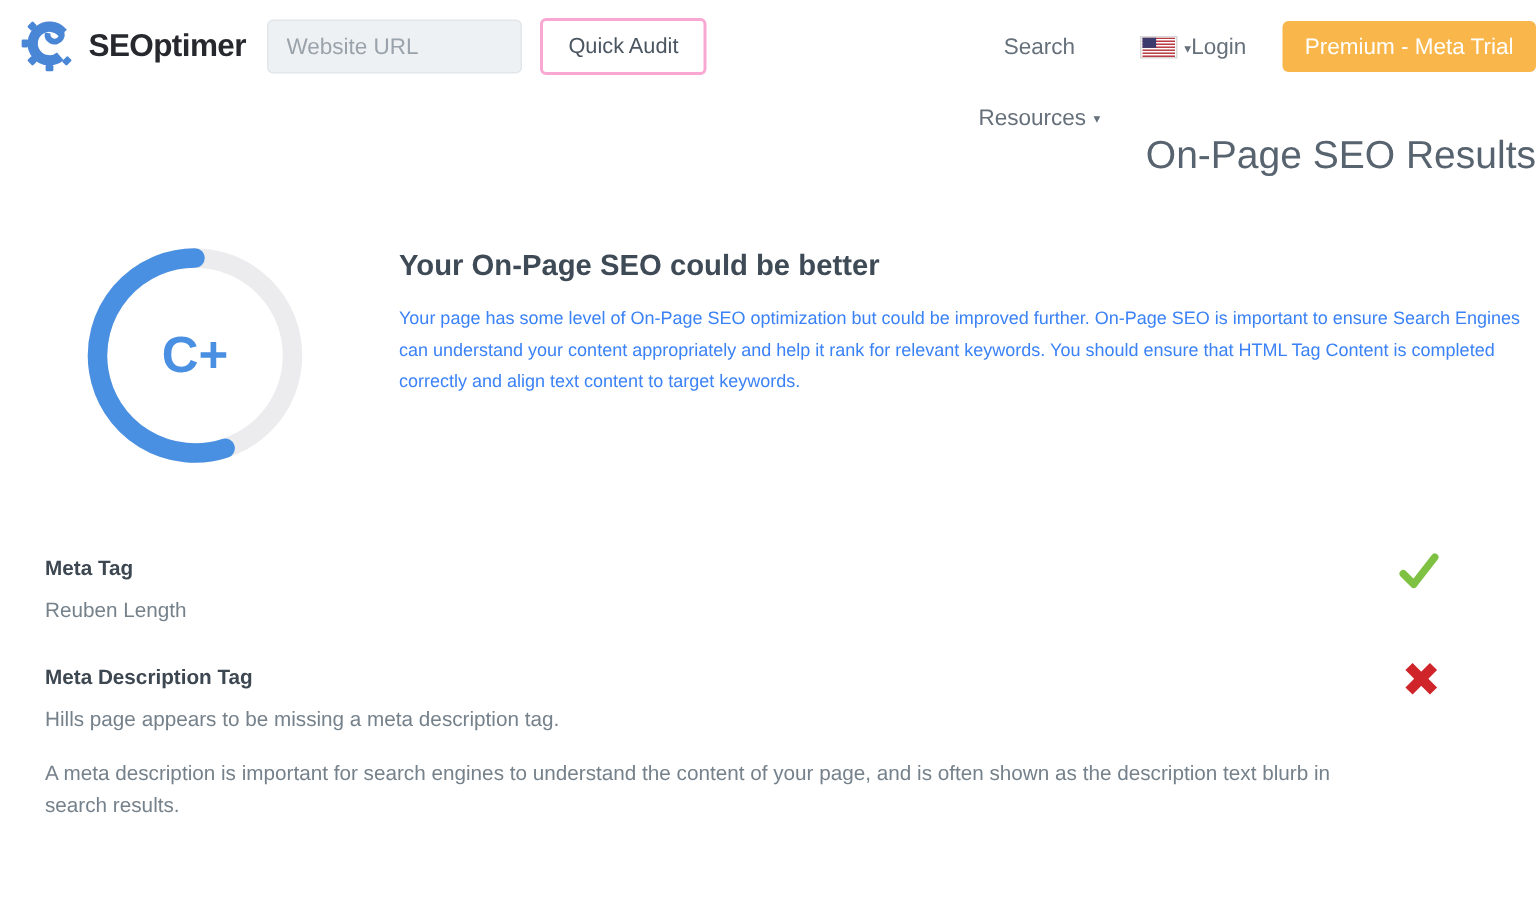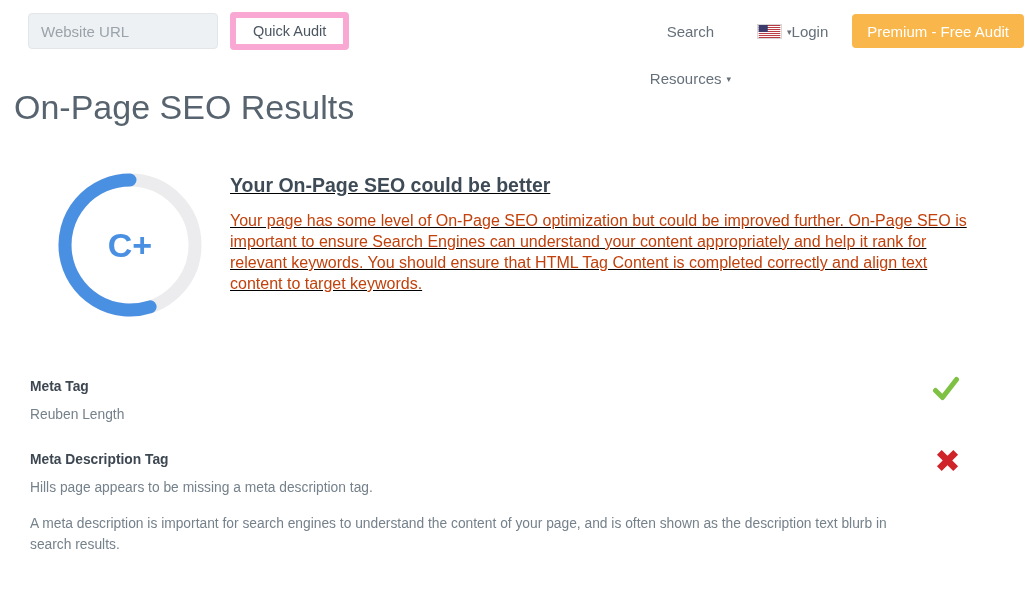--- a/index.html
+++ b/index.html
@@ -12,75 +12,95 @@
 
   
   .navbar {
     display: flex; align-items: center;
     height: 62px; padding-left: 14px;
     background: #ffffff;
   }
   .brand { display: flex; align-items: center; gap: 7px; cursor: pointer; }
   .brand-text { font-size: 21px; font-weight: 700; color: #26282e; letter-spacing: -0.4px; }
   .url-input {
-    margin-left: 14px; width: 190px; height: 36px;
+    margin-left: 14px; width: 170px; height: 36px;
     background: #eef1f3; border: 1px solid #e2e6e9; border-radius: 4px;
     padding: 0 12px; font-size: 15px; color: #6d7780;
     font-family: "Liberation Sans", sans-serif; outline: none;
   }
   .url-input::placeholder { color: #9aa3ab; }
   .quick-audit-btn {
     margin-left: 12px; height: 38px; padding: 0 17px;
-    background: #ffffff; border: 6px solid #f9a8d4; border-radius: 4px;
+    background: #ffffff; border: 2px solid #f9a8d4; border-radius: 4px;
     font-size: 14.5px; color: #4b5661; cursor: pointer;
     font-family: "Liberation Sans", sans-serif;
   }
   .nav-right { display: flex; align-items: center; margin-left: auto; }
   .nav-menu { display: flex; align-items: center; gap: 30px; flex-direction: column; }
   .nav-link { display: inline-flex; align-items: center; color: #66707a; font-size: 15px; cursor: pointer; text-decoration: none; }
   .caret { font-size: 9px; color: #66707a; margin-left: 5px; padding-top: 2px; }
   .flag-wrap { display: inline-flex; align-items: center; margin-left: 26px; cursor: pointer; }
   .flag-svg { border: 1px solid #d8d8d8; display: block; }
   .login-link { color: #66707a; font-size: 15px; cursor: pointer; text-decoration: none; }
   .premium-btn {
     margin-left: 24px; height: 34px; padding: 0 15px;
     border: none; border-radius: 4px;
     color: #ffffff; font-size: 15px; cursor: pointer;
     font-family: "Liberation Sans", sans-serif;
   }
 
   
   .page-title {
     margin: 26px 0 0 14px;
-    font-size: 34px; font-weight: 400; color: #57636e;
+    font-size: 26px; font-weight: 400; color: #57636e; text-align: right;
   }
 
   
   .score-row { display: flex; margin: 46px 0 0 58px; }
   .gauge-wrap { position: relative; width: 144px; height: 144px; flex: 0 0 auto; }
   .grade-label {
     position: absolute; inset: 0;
     display: flex; align-items: center; justify-content: center;
     font-size: 34px; font-weight: 700;
   }
-  .score-text { margin-left: 28px; max-width: 748px; padding-top: 1px; text-decoration: underline; }
+  .score-text { margin-left: 64px; max-width: 748px; padding-top: 1px; }
   .score-heading { font-size: 19.5px; font-weight: 700; color: #3e4a55; margin-bottom: 13px; }
-  .score-desc { font-size: 16px; line-height: 21px; color: #c2410c; }
+  .score-desc { font-size: 12px; line-height: 21px; color: #3b82f6; }
 
   
   .sections { margin: 62px 64px 0 30px; }
   .check-section { position: relative; margin-bottom: 27px; }
   .check-heading { font-size: 13.8px; font-weight: 700; color: #3d4751; margin-bottom: 10px; }
   .check-line { font-size: 13.8px; line-height: 21px; color: #75818b; margin-bottom: 15px; max-width: 890px; }
   .status-icon { position: absolute; top: -4px; right: 0; display: block; }
 </style>
 </head>
 <body>
 
 <header class="navbar">
+  <div class="brand">
+    <span>
+      <svg width="38" height="38" viewBox="0 0 44 44">
+        <g id="logo-gear" fill="none" stroke="#4a86d6">
+          <g stroke-width="5">
+            <circle cx="22" cy="22" r="13" stroke-width="8" stroke-dasharray="61.3 20.4" transform="rotate(50 22 22)" stroke="#4a86d6"></circle>
+          </g>
+          <g fill="#4a86d6" stroke="none">
+            <rect x="19" y="0.5" width="6" height="5" rx="1" transform="rotate(225 22 22)" fill="#4a86d6"></rect>
+            <rect x="19" y="0.5" width="6" height="5" rx="1" transform="rotate(270 22 22)" fill="#4a86d6"></rect>
+            <rect x="19" y="0.5" width="6" height="5" rx="1" transform="rotate(315 22 22)" fill="#4a86d6"></rect>
+            <rect x="19" y="0.5" width="6" height="5" rx="1" transform="rotate(180 22 22)" fill="#4a86d6"></rect>
+            <rect x="19" y="0.5" width="6" height="5" rx="1" transform="rotate(135 22 22)" fill="#4a86d6"></rect>
+          </g>
+          <circle cx="26" cy="15" r="5.5" stroke-width="4.5" stroke-dasharray="24 12" transform="rotate(-60 26 15)" stroke="#4a86d6"></circle>
+        </g>
+      </svg>
+    </span>
+    <span class="brand-text">SEOptimer</span>
+  </div>
 
   <input class="url-input" type="text" placeholder="Website URL" style="">
 
   <button class="quick-audit-btn">Quick Audit</button>
 
   <nav class="nav-right">
     <div class="nav-menu">
         <a class="nav-link">
     <span class="nav-link-label">Features</span>
     <span class="caret">▾</span>
@@ -109,21 +129,21 @@
             <rect y="13.8" width="25" height="1.2"></rect>
           </g>
           <rect width="10.5" height="8" fill="#3c3b6e"></rect>
         </svg>
       </span>
       <span class="caret">▾</span>
     </span>
 
     <a class="login-link">Login</a>
 
-    <button class="premium-btn" id="premium-btn" style="background: rgb(249, 182, 74);">Premium - Free Audit</button>
+    <button class="premium-btn" id="premium-btn" style="background: rgb(249, 182, 74);">Premium - Meta Trial</button>
   </nav>
 </header>
 
 <main>
   <h1 class="page-title">On-Page SEO Results</h1>
 
   <div class="score-row">
     <div class="gauge-wrap">
       <svg width="144" height="144" viewBox="0 0 144 144">
         <circle id="gauge-track" cx="72" cy="72" r="65" fill="none" stroke="#ececee" stroke-width="13"></circle>

